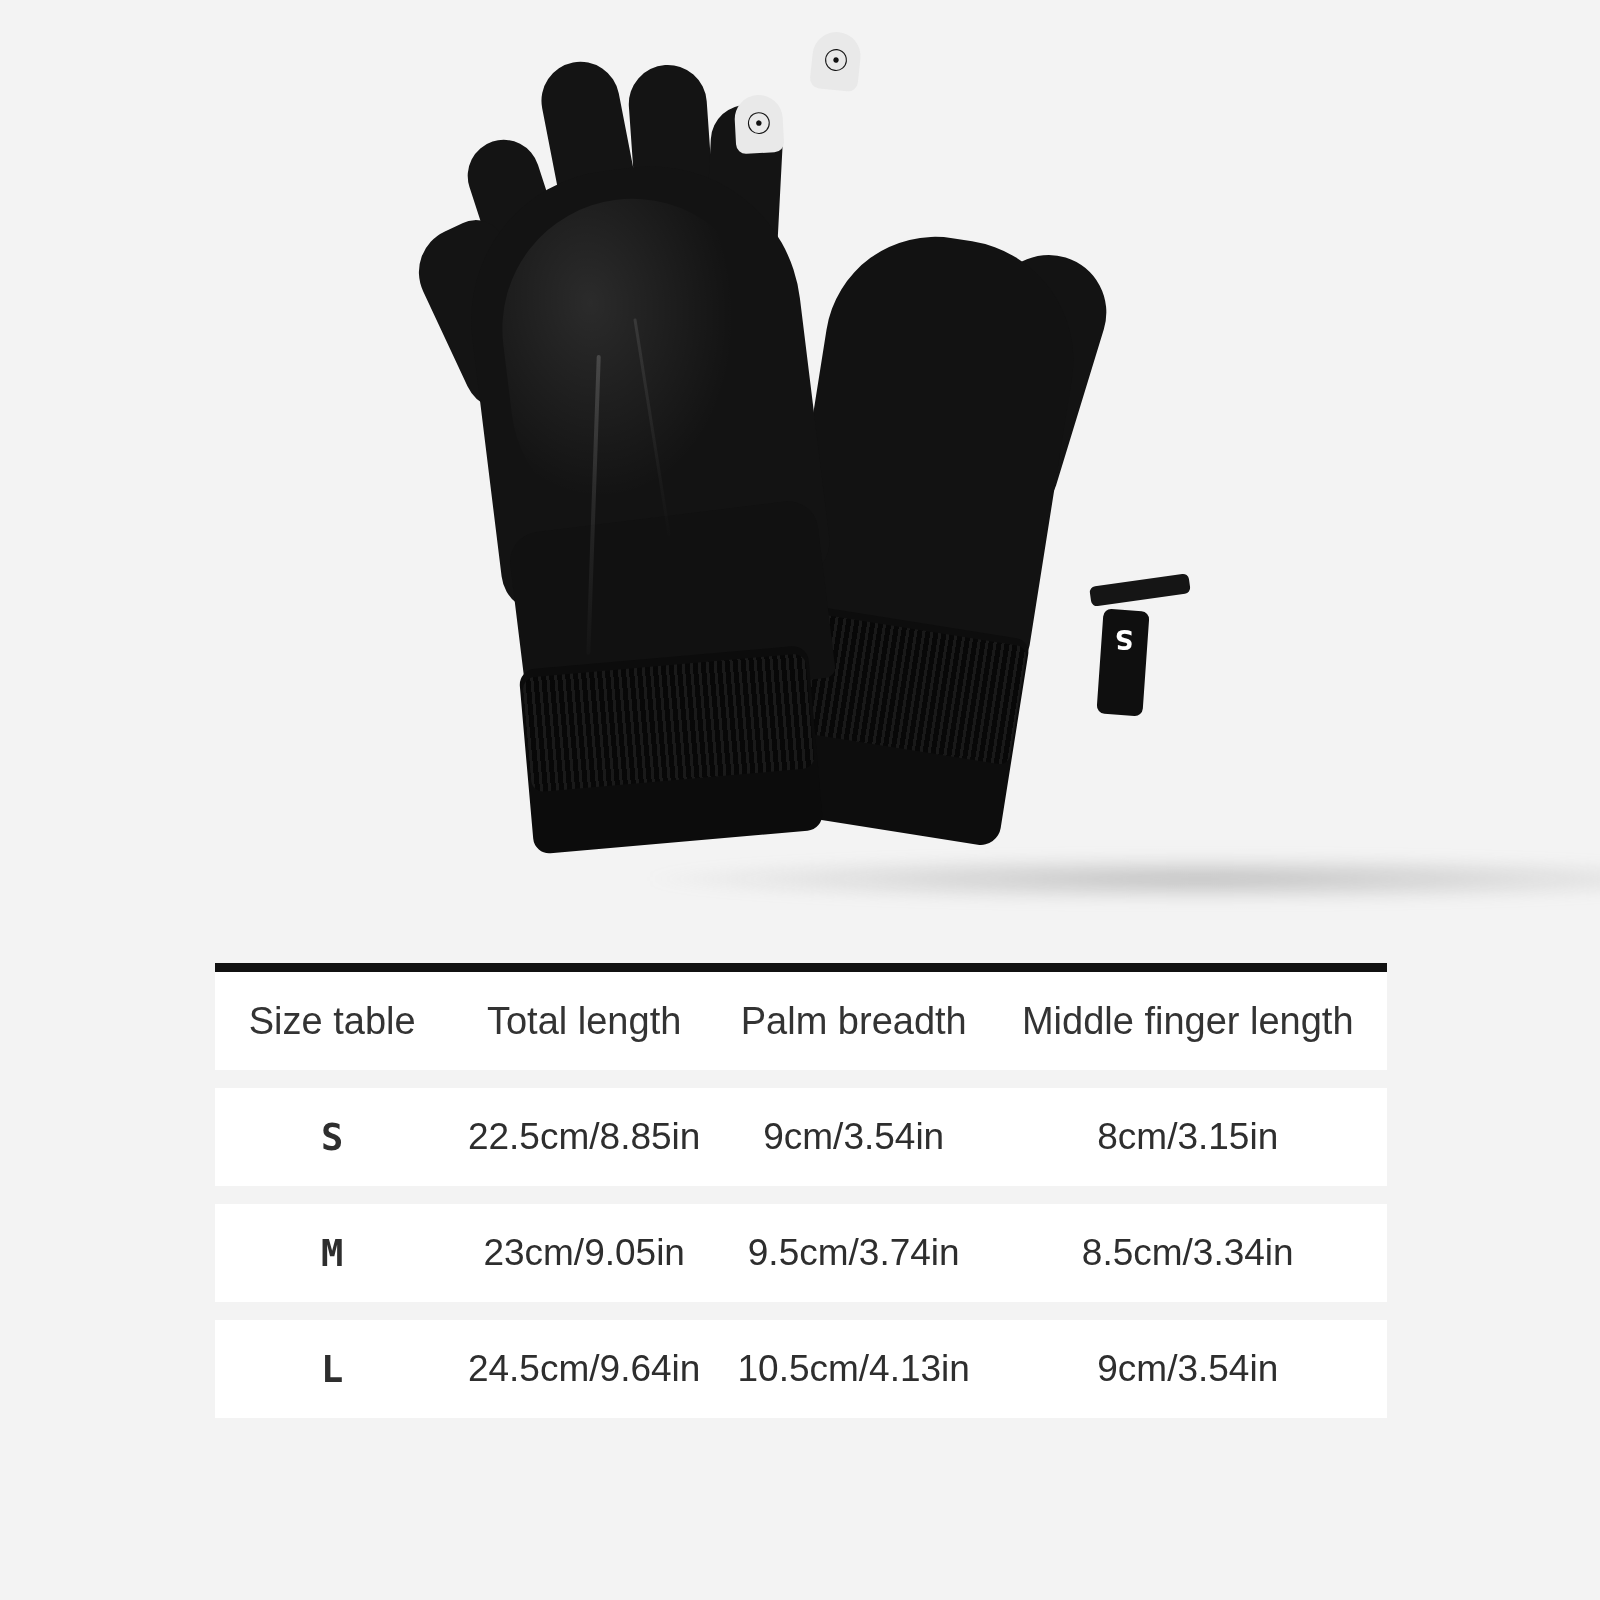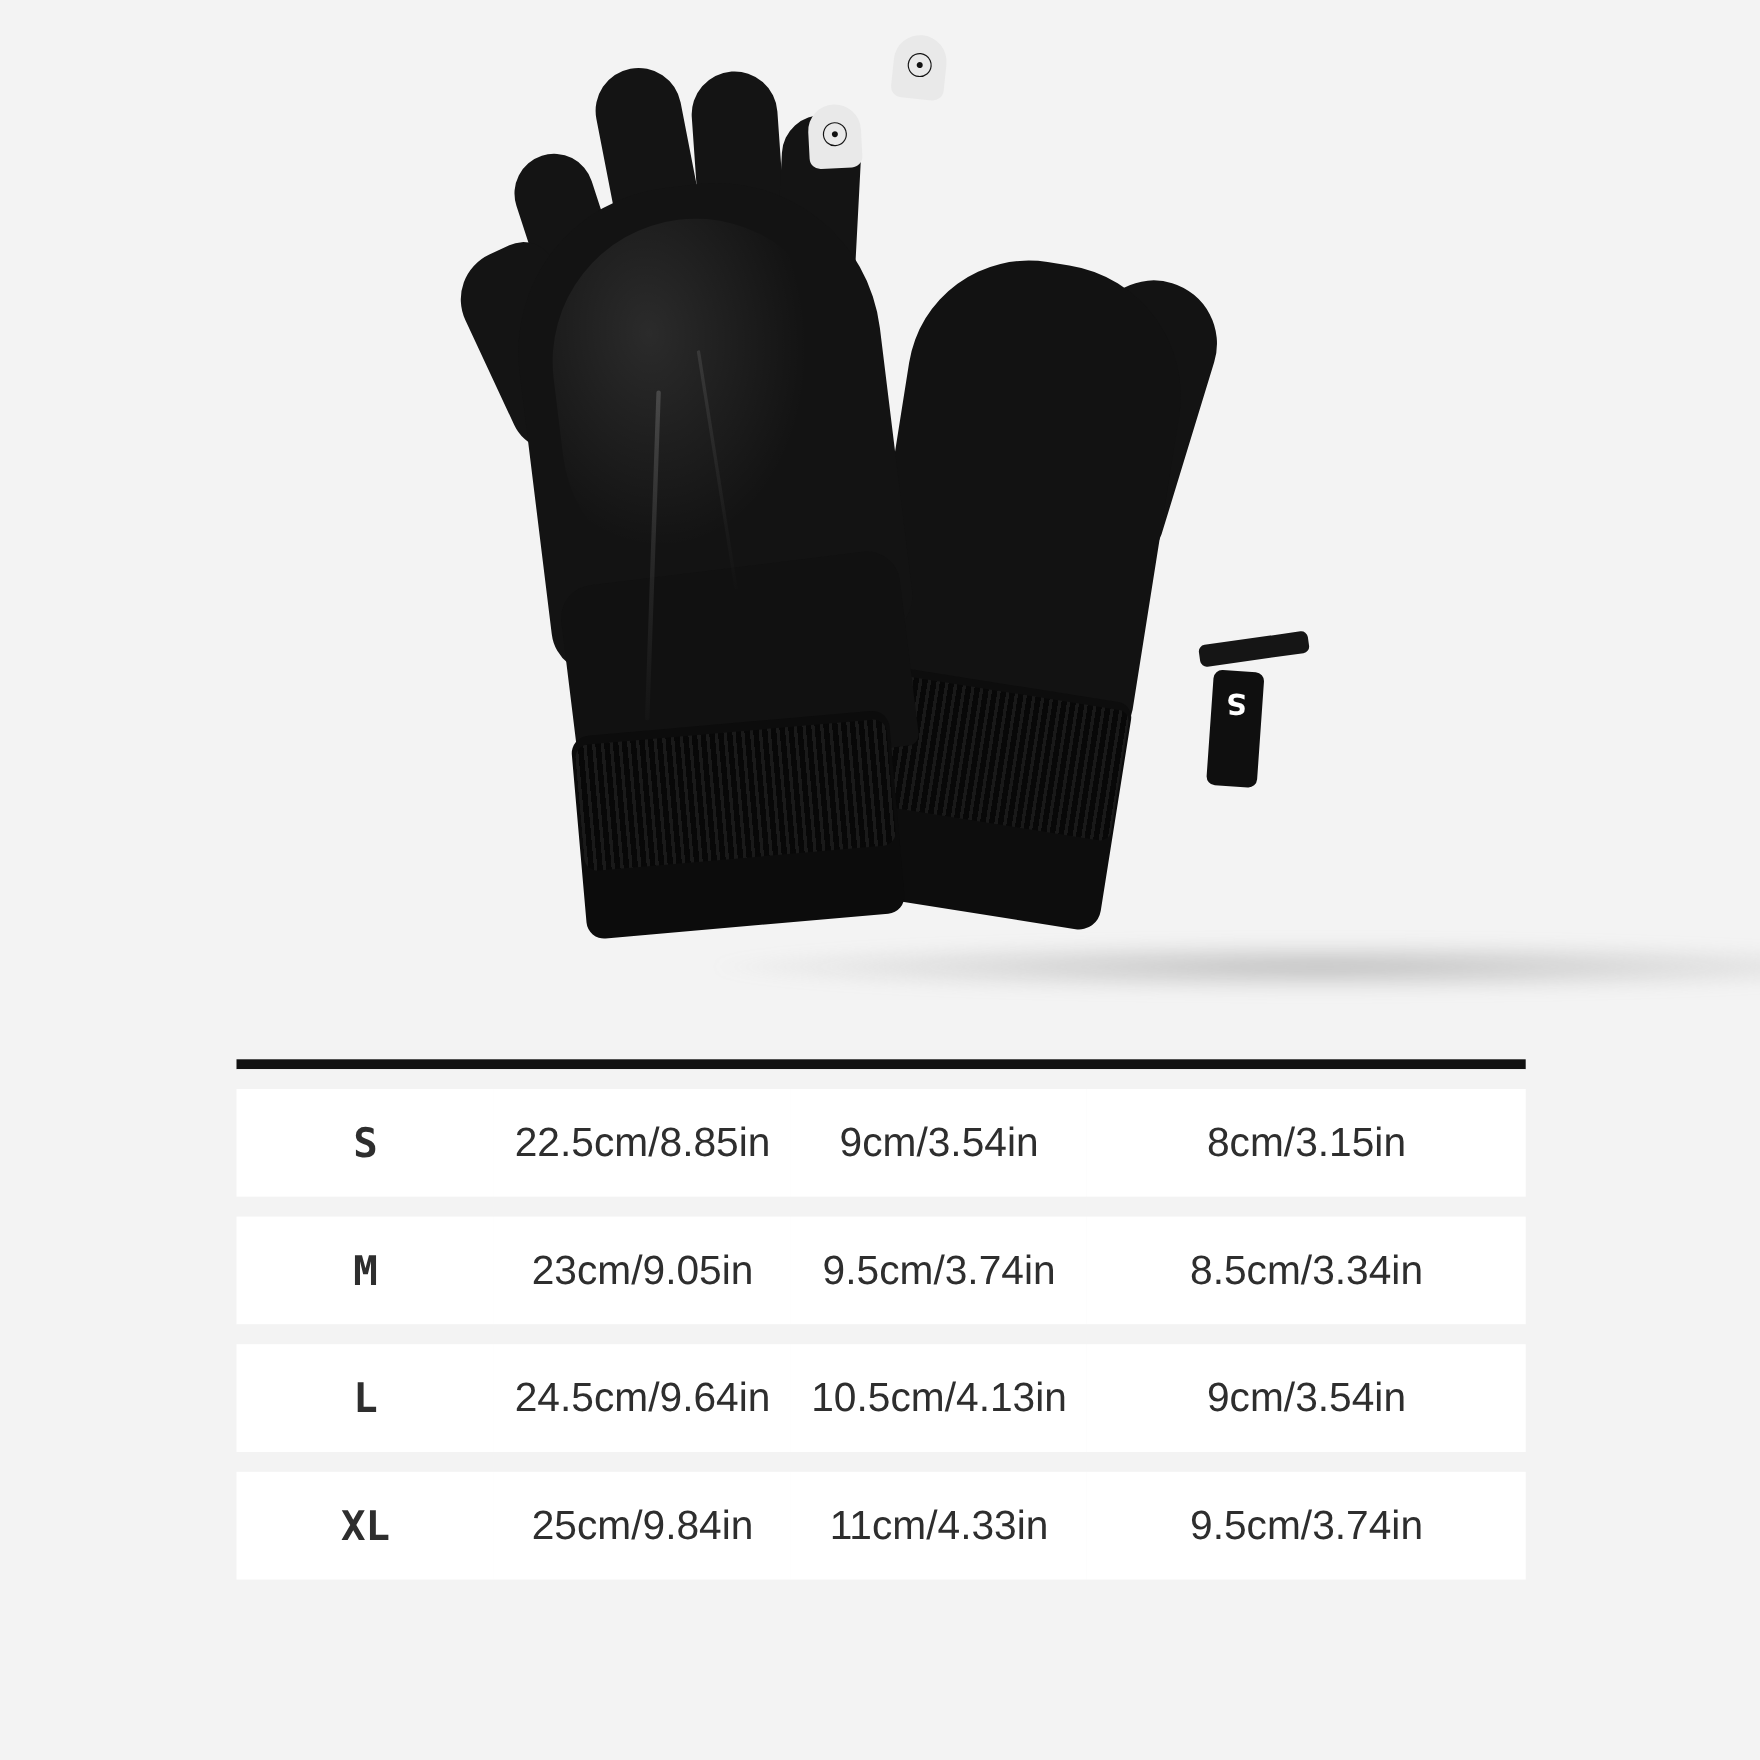--- a/index.html
+++ b/index.html
@@ -340,20 +340,26 @@
   <div class="table-wrap">
     <div class="table-topbar"></div>
     <table class="size-table">
       <colgroup>
         <col class="col-size">
           <col class="col-total">
           <col class="col-palm">
           <col class="col-mid">
       </colgroup>
       <tbody>
+        <tr class="header-row">
+          <td>Size table</td>
+          <td>Total length</td>
+          <td>Palm breadth</td>
+          <td>Middle finger length</td>
+        </tr>
         <tr class="spacer-row">
             <td colspan="4"></td>
           </tr>
 
         <tr class="data-row">
           <td class="size-cell">S</td>
           <td>22.5cm/8.85in</td>
           <td>9cm/3.54in</td>
           <td>8cm/3.15in</td>
         </tr>
@@ -374,23 +380,17 @@
         <tr class="data-row">
           <td class="size-cell">L</td>
           <td>24.5cm/9.64in</td>
           <td>10.5cm/4.13in</td>
           <td>9cm/3.54in</td>
         </tr>
         <tr class="spacer-row">
             <td colspan="4"></td>
           </tr>
 
-        <tr class="data-row">
-          <td class="size-cell">XL</td>
-          <td>25cm/9.84in</td>
-          <td>11cm/4.33in</td>
-          <td>9.5cm/3.74in</td>
-        </tr>
       </tbody>
     </table>
   </div>
 
 </div>
 
 </body></html>

